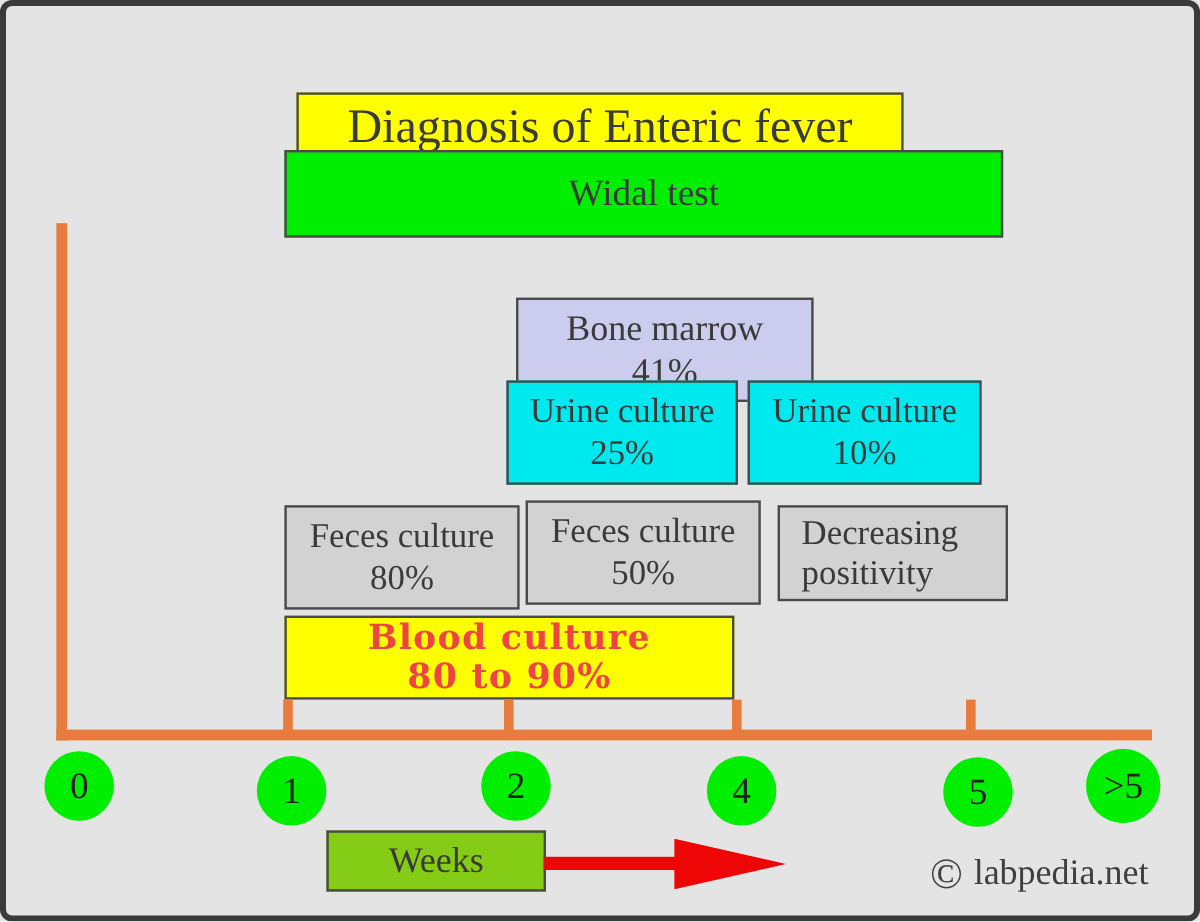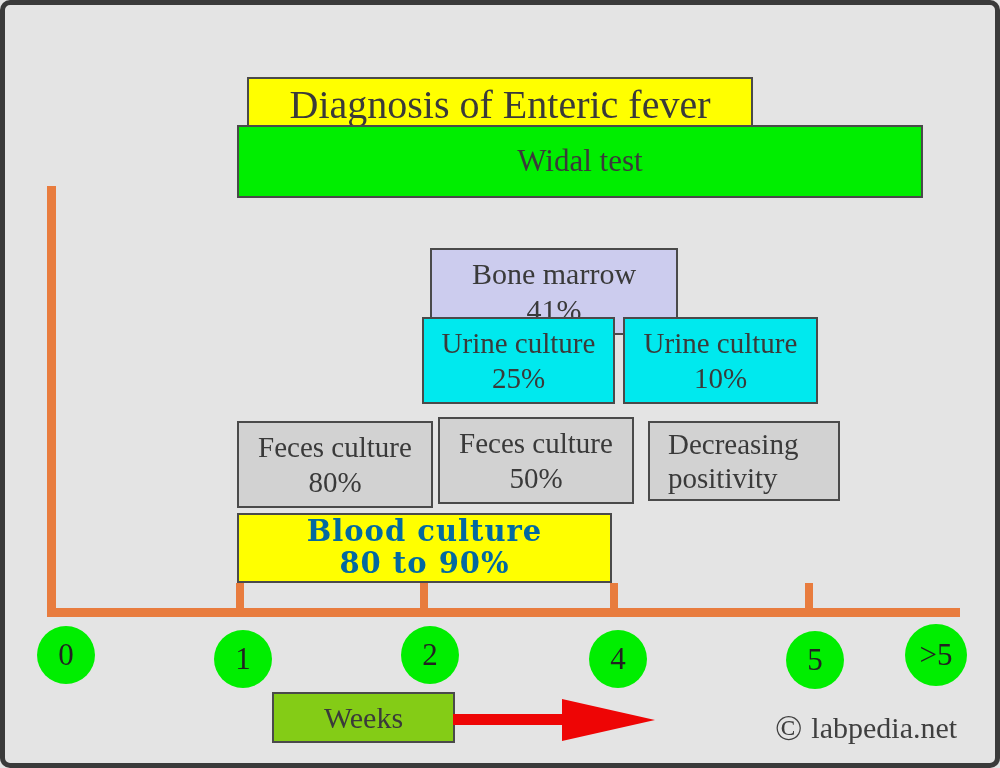--- a/index.html
+++ b/index.html
@@ -10,29 +10,29 @@
   .frame{
     position:absolute;inset:0;border:5px solid #3a3a3a;border-radius:10px;
     pointer-events:none;z-index:50;
   }
   .box{
     position:absolute;box-sizing:border-box;border:2px solid #4a4a4a;
     display:flex;flex-direction:column;justify-content:center;align-items:center;
     text-align:center;line-height:1.18;font-size:29px;
   }
   #title-box{left:247px;top:33px;width:506px;height:55px;background:#ffff00;font-size:40px;flex-direction:row;margin-top:44px;}
-  #widal-box{left:237px;top:125px;width:686px;height:73px;background:#00ee00;font-size:31px;}
+  #widal-box{left:237px;top:125px;width:599px;height:73px;background:#00ee00;font-size:31px;}
   #bone-marrow-box{left:430px;top:215px;width:248px;height:87px;background:#ccccee;font-size:30px;margin-top:33px;}
   #urine25-box{left:422px;top:317px;width:193px;height:87px;background:#00e9ee;}
   #urine10-box{left:623px;top:317px;width:195px;height:87px;background:#00e9ee;}
   #feces80-box{left:237px;top:421px;width:196px;height:87px;background:#d2d2d2;}
   #feces50-box{left:438px;top:417px;width:196px;height:87px;background:#d2d2d2;}
   #decreasing-box{left:648px;top:421px;width:192px;height:80px;background:#d2d2d2;align-items:flex-start;padding-left:18px;text-align:left;}
   #blood-box{left:237px;top:513px;width:375px;height:70px;background:#ffff00;
-    font-family:"DejaVu Serif",serif;font-weight:bold;font-size:29px;letter-spacing:1px;color:#0369a1;line-height:1.1;text-align:right;}
+    font-family:"DejaVu Serif",serif;font-weight:bold;font-size:29px;letter-spacing:1px;color:#ef4444;line-height:1.1;text-align:right;}
   #weeks-box{left:272px;top:692px;width:183px;height:51px;background:#84cc16;font-size:30px;}
 
   .axis{position:absolute;background:#e87c3e;}
   #axis-v{left:47px;top:186px;width:9px;height:431px;}
   #axis-h{left:47px;top:608px;width:913px;height:9px;}
   .tick{position:absolute;background:#e87c3e;width:8px;height:26px;top:583px;}
   #tick-1{left:236px;} #tick-2{left:420px;} #tick-4{left:610px;} #tick-5{left:805px;}
 
   .week-circle{
     position:absolute;width:58px;height:58px;border-radius:50%;background:#00ee00;

